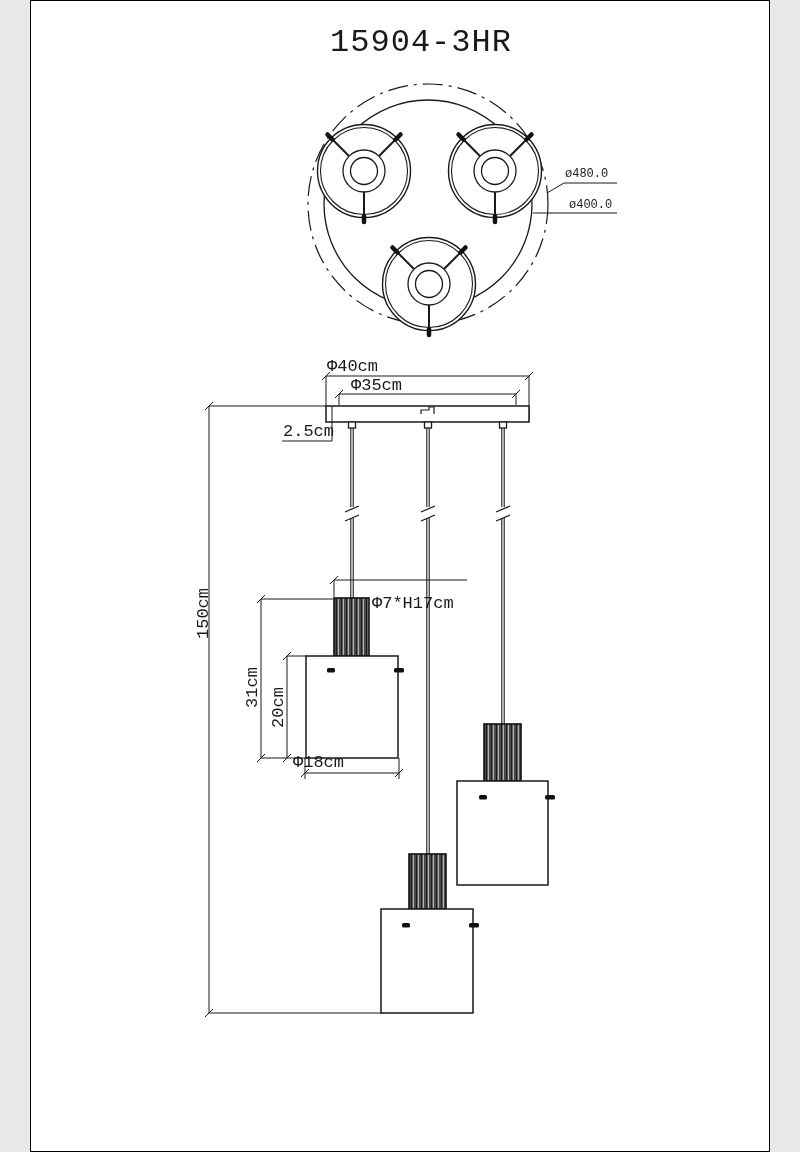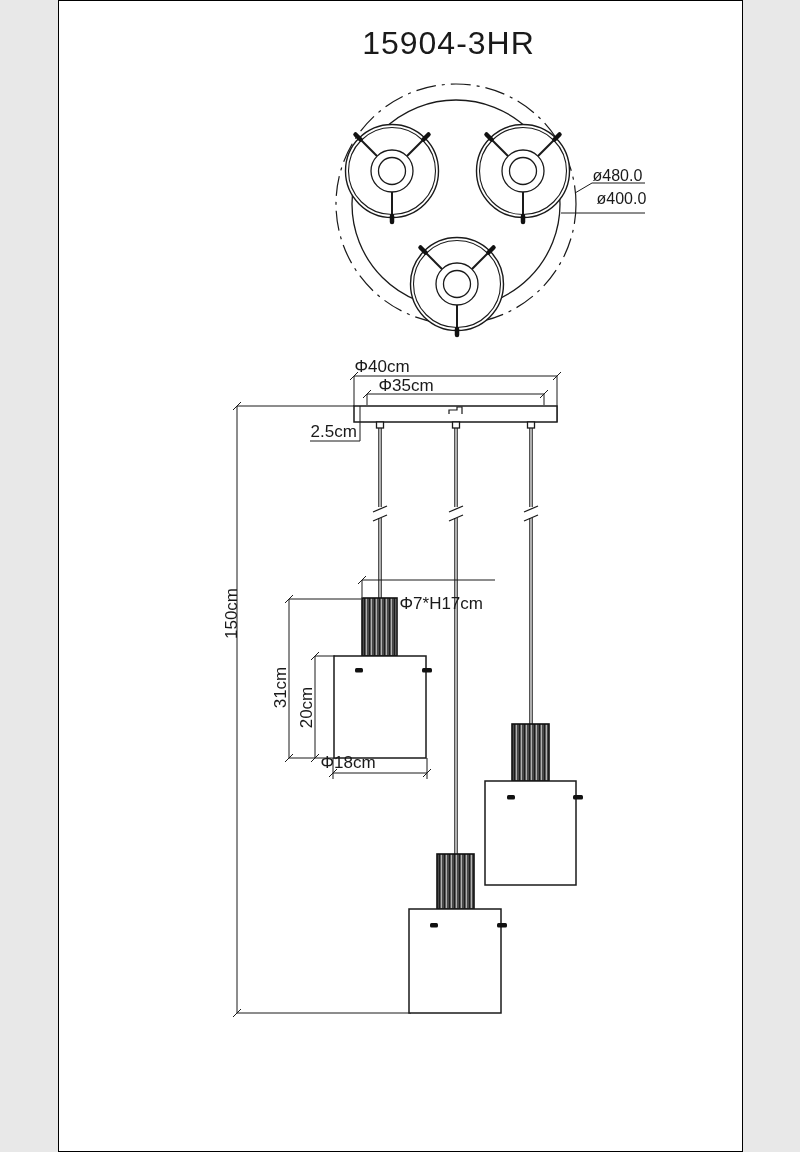--- a/index.html
+++ b/index.html
@@ -1,30 +1,30 @@
 <!DOCTYPE html>
 <html><head>
 <meta charset="utf-8">
 <style>
   html,body{margin:0;padding:0;background:#e8e8e8;}
   .page{
     position:relative;
-    width:685px;height:1152px;
+    width:740px;height:1152px;
     margin:0 auto;
     background:#ffffff;
     border:1px solid #000;
     box-sizing:border-box;
-    font-family:Liberation Sans, sans-serif;
+    font-family:Liberation Mono, monospace;
     color:#1a1a1a;
     overflow:hidden;
   }
   .abs{position:absolute;white-space:nowrap;line-height:1;}
   .title{font-size:32px;letter-spacing:1px;text-align:center;}
   .dim{font-size:17px;text-align:right;}
-  .dim-sm{font-size:16px;}
+  .dim-sm{font-size:12px;}
   .ctr{text-align:left;}
   .rot{transform:rotate(-90deg);text-align:center;}
   svg{position:absolute;left:0;top:0;}
 </style>
 </head>
 <body>
 
 <div class="page">
 
   <svg width="800" height="1152" viewBox="0 0 800 1152">
@@ -175,21 +175,21 @@
           <rect x="371" y="922" width="8" height="4.5" rx="1.5" fill="#111"></rect>
           <rect x="438" y="922" width="10" height="4.5" rx="1.5" fill="#111"></rect>
         </g>
       </g>
     </g>
   </svg>
 
   <div class="abs title" style="left:260px;top:26px;width:260px;">15904-3HR</div>
 
   <div class="abs dim-sm" style="left:534px;top:167px;">ø480.0</div>
-  <div class="abs dim-sm" style="left:538px;top:190px;">ø400.0</div>
+  <div class="abs dim-sm" style="left:538px;top:198px;">ø400.0</div>
 
   <div class="abs dim ctr" style="left:296px;top:357px;width:202px;">Φ40cm</div>
   <div class="abs dim ctr" style="left:320px;top:376px;width:177px;">Φ35cm</div>
   <div class="abs dim" style="left:252px;top:422px;">2.5cm</div>
 
   <div class="abs dim" style="left:341px;top:594px;">Φ7*H17cm</div>
 
   <div class="abs dim rot" style="left:127px;top:604px;width:90px;">150cm</div>
   <div class="abs dim rot" style="left:191px;top:678px;width:60px;">31cm</div>
   <div class="abs dim rot" style="left:217px;top:698px;width:60px;">20cm</div>

